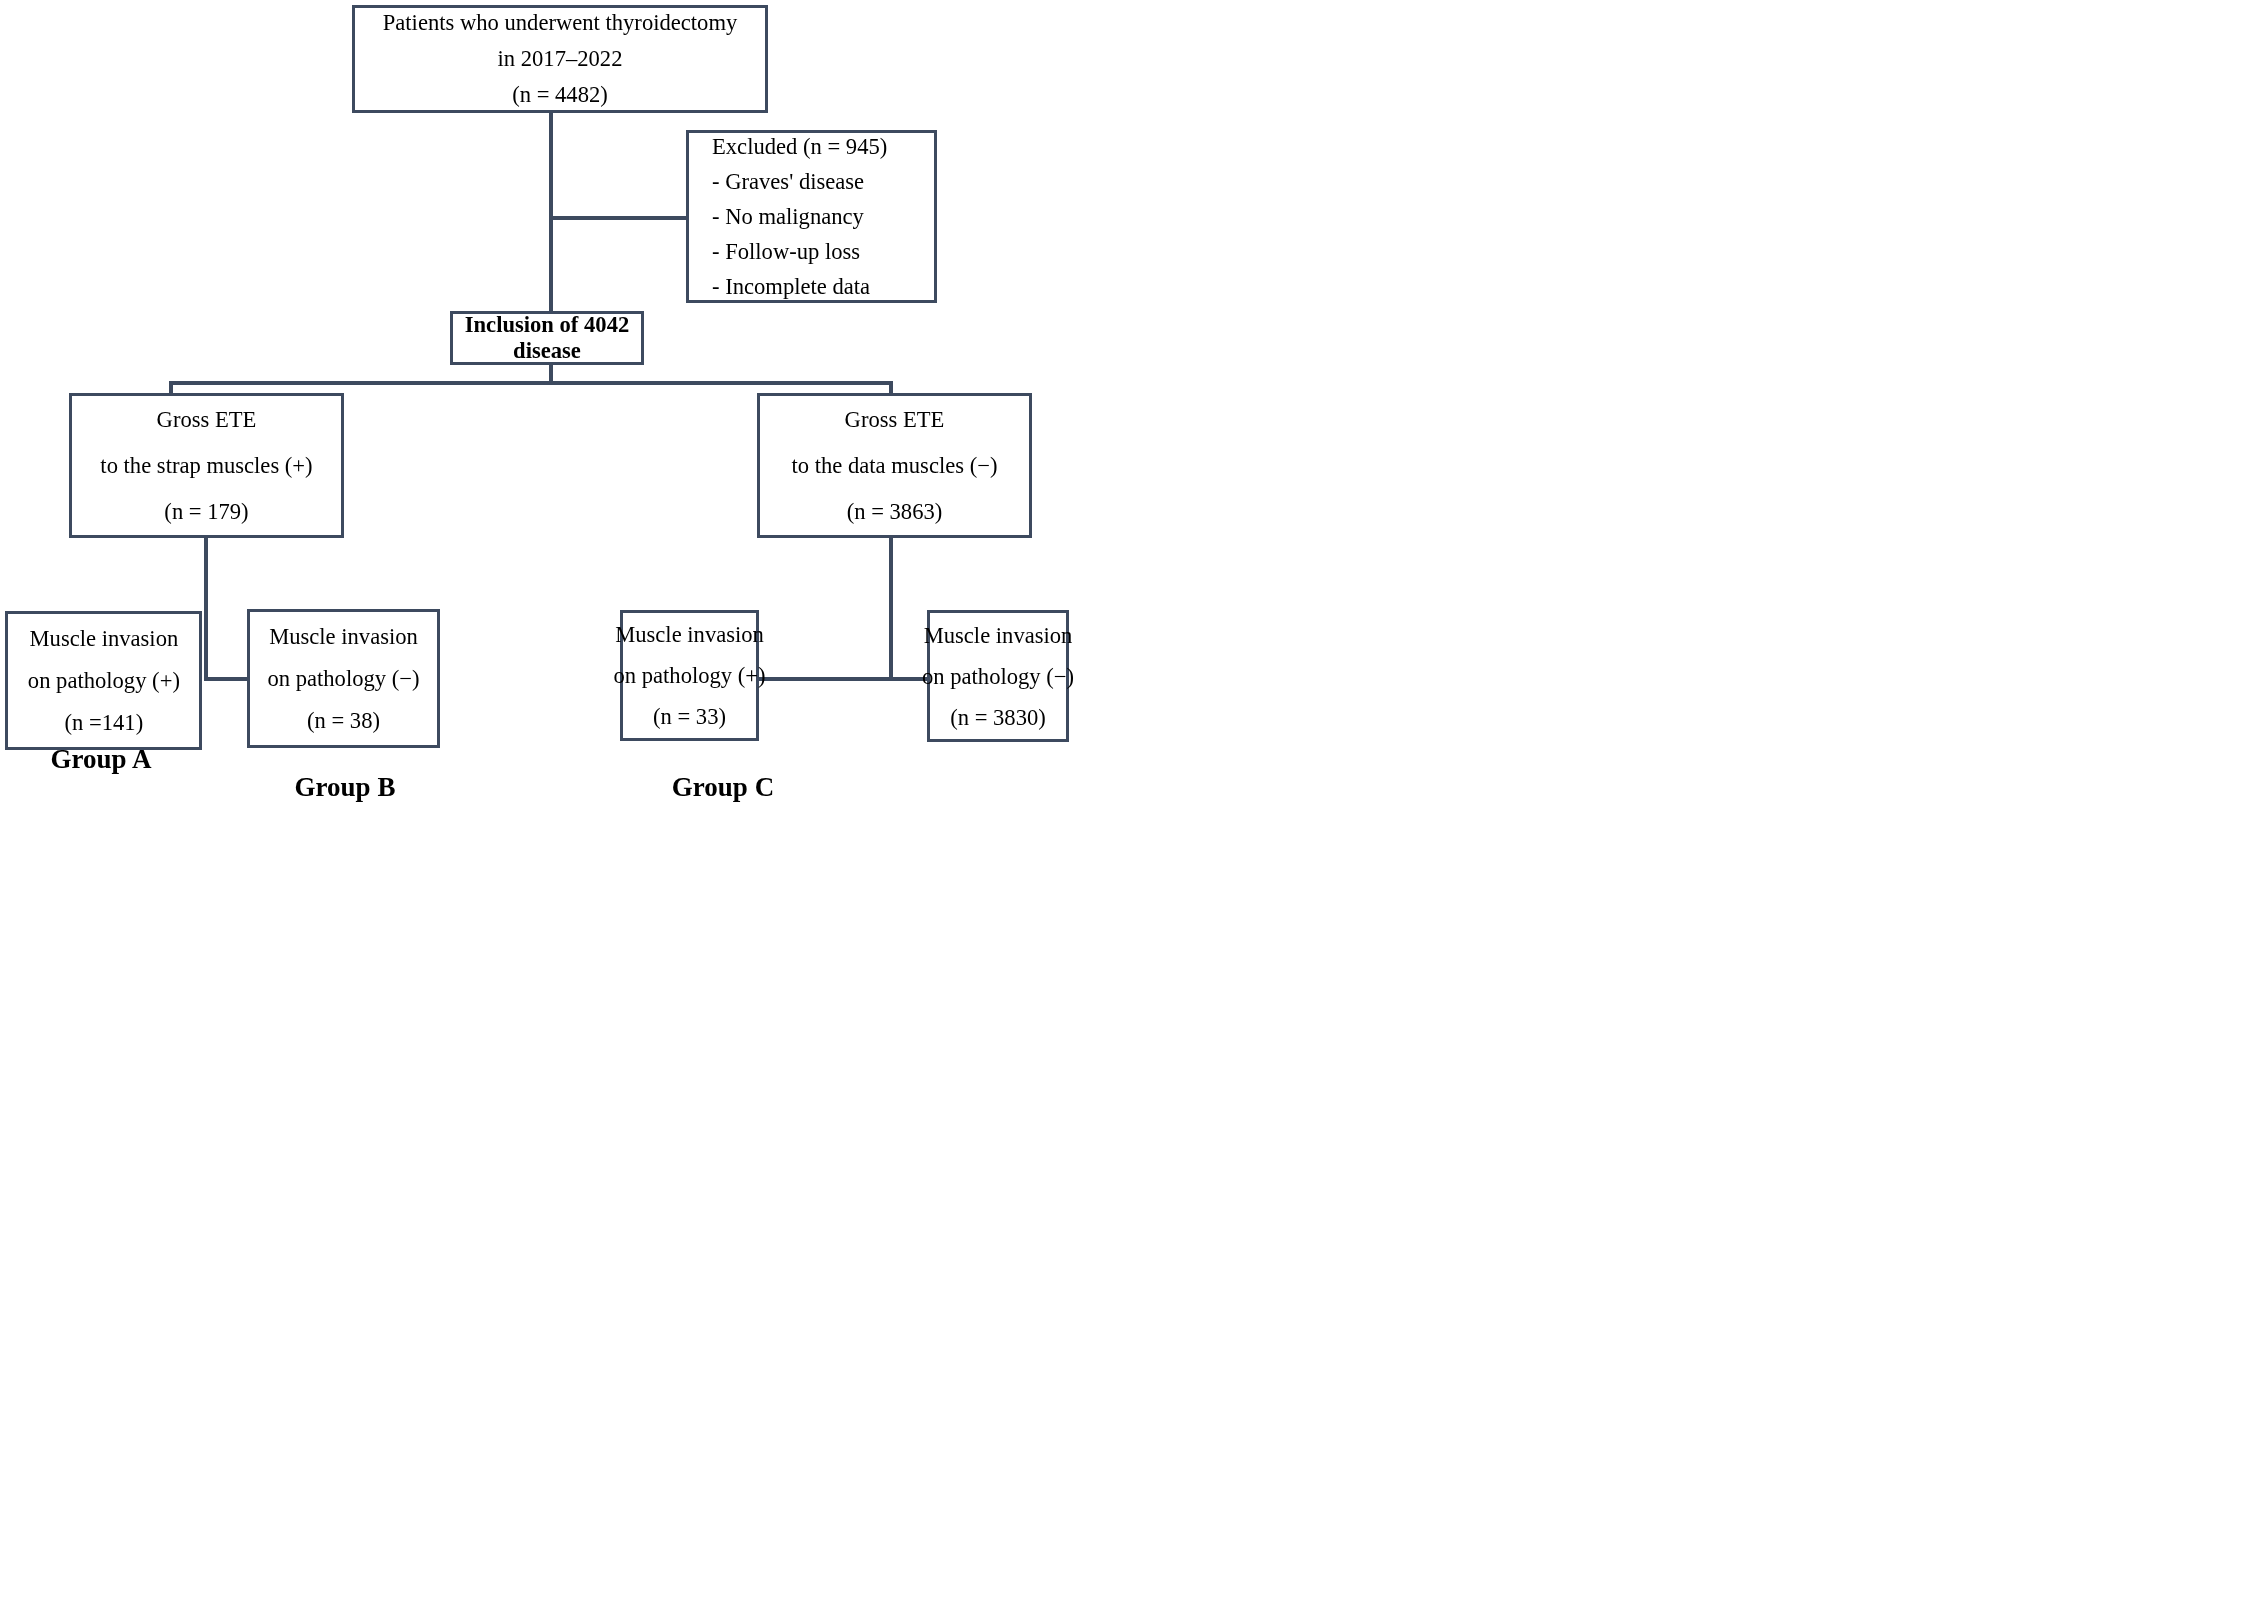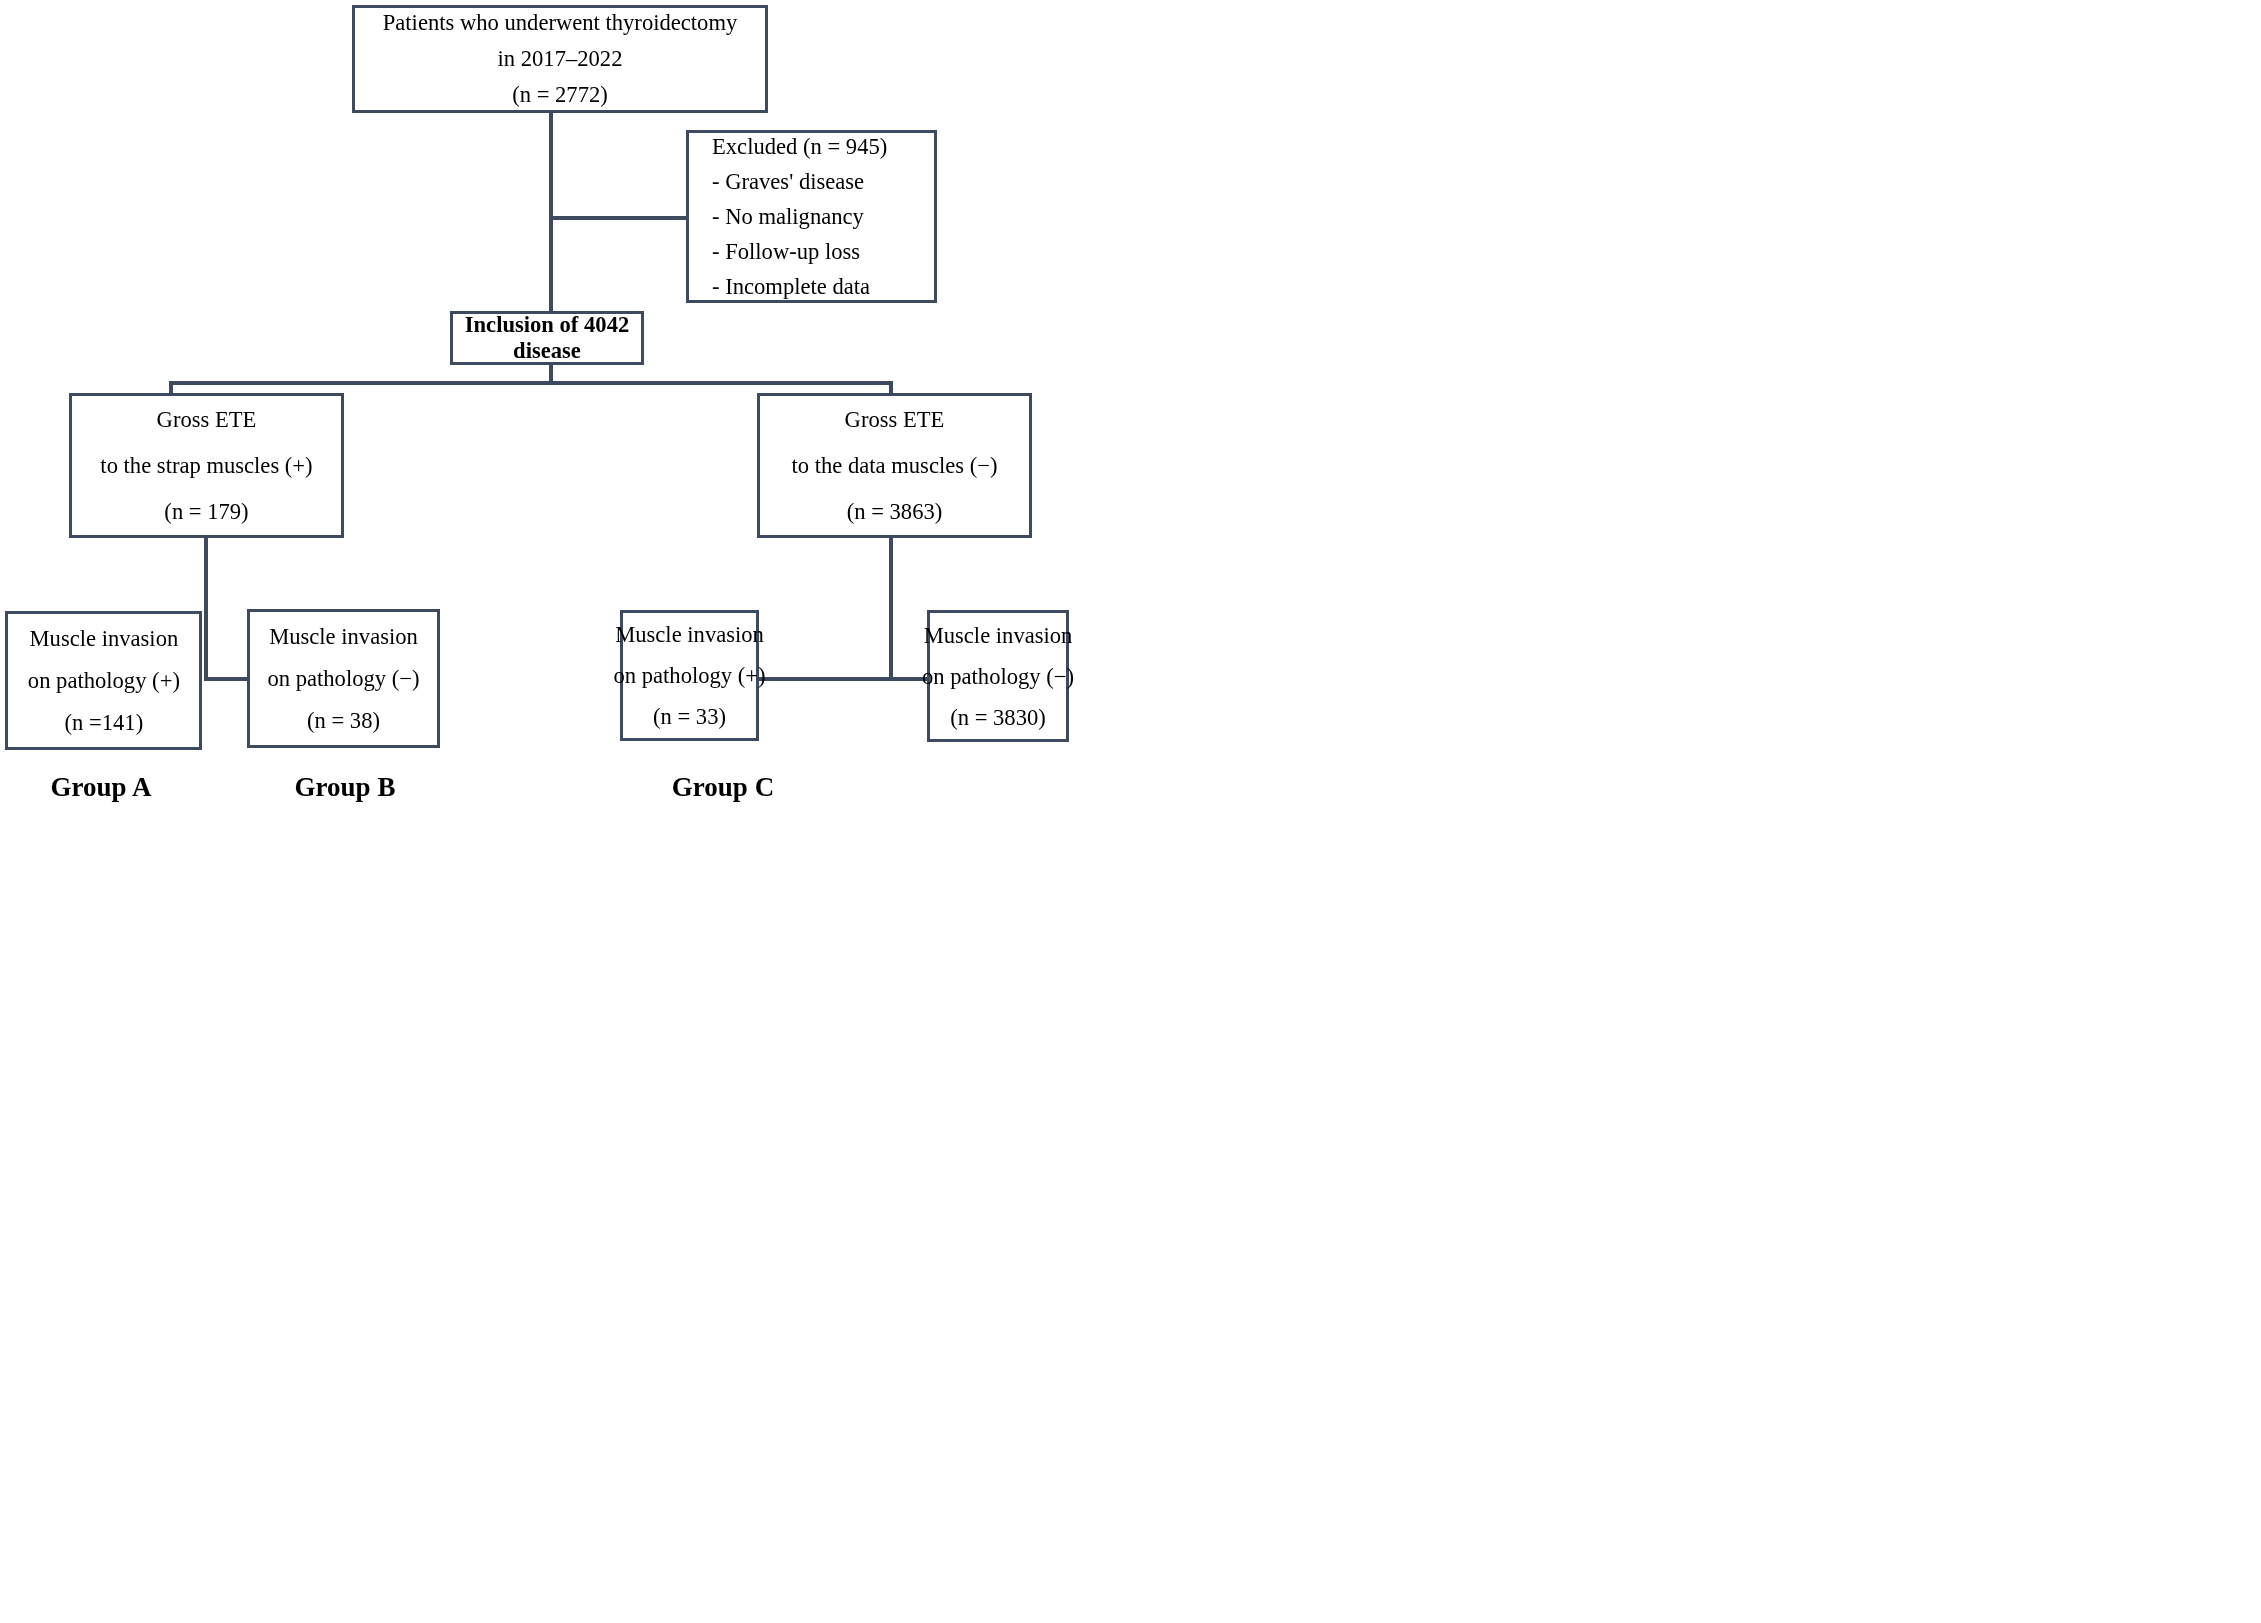--- a/index.html
+++ b/index.html
@@ -69,21 +69,21 @@
   <div class="line v" style="left:169px; top:381px; height:13px;"></div>
   <div class="line v" style="left:889px; top:381px; height:13px;"></div>
   <div class="line v" style="left:204px; top:537px; height:144px;"></div>
   <div class="line h" style="left:204px; top:677px; width:46px;"></div>
   <div class="line v" style="left:889px; top:537px; height:144px;"></div>
   <div class="line h" style="left:758px; top:677px; width:172px;"></div>
 
   <div class="box lh60" style="left:352px; top:4.8px; width:416px; height:108px;">
     <div>Patients who underwent thyroidectomy</div>
     <div>in 2017–2022</div>
-    <div>(n = 2772)</div>
+    <div>(n = 4482)</div>
   </div>
 
   <div class="box left-align lh58" style="left:686px; top:130px; width:251px; height:173px;">
     <div>Excluded (n = 945)</div>
     <div>- Graves' disease</div>
     <div>- No malignancy</div>
     <div>- Follow-up loss</div>
     <div>- Incomplete data</div>
   </div>
 
@@ -121,18 +121,18 @@
     <div>on pathology (+)</div>
     <div>(n = 33)</div>
   </div>
 
   <div class="box lh68" style="left:927px; top:610px; width:142px; height:132px;">
     <div>Muscle invasion</div>
     <div>on pathology (−)</div>
     <div>(n = 3830)</div>
   </div>
 
-  <div class="glabel" style="left:101px; top:772px;">Group A</div>
+  <div class="glabel" style="left:101px; top:744px;">Group A</div>
   <div class="glabel" style="left:345px; top:772px;">Group B</div>
   <div class="glabel" style="left:723px; top:772px;">Group C</div>
 
 </div>
 
 
 </body></html>

